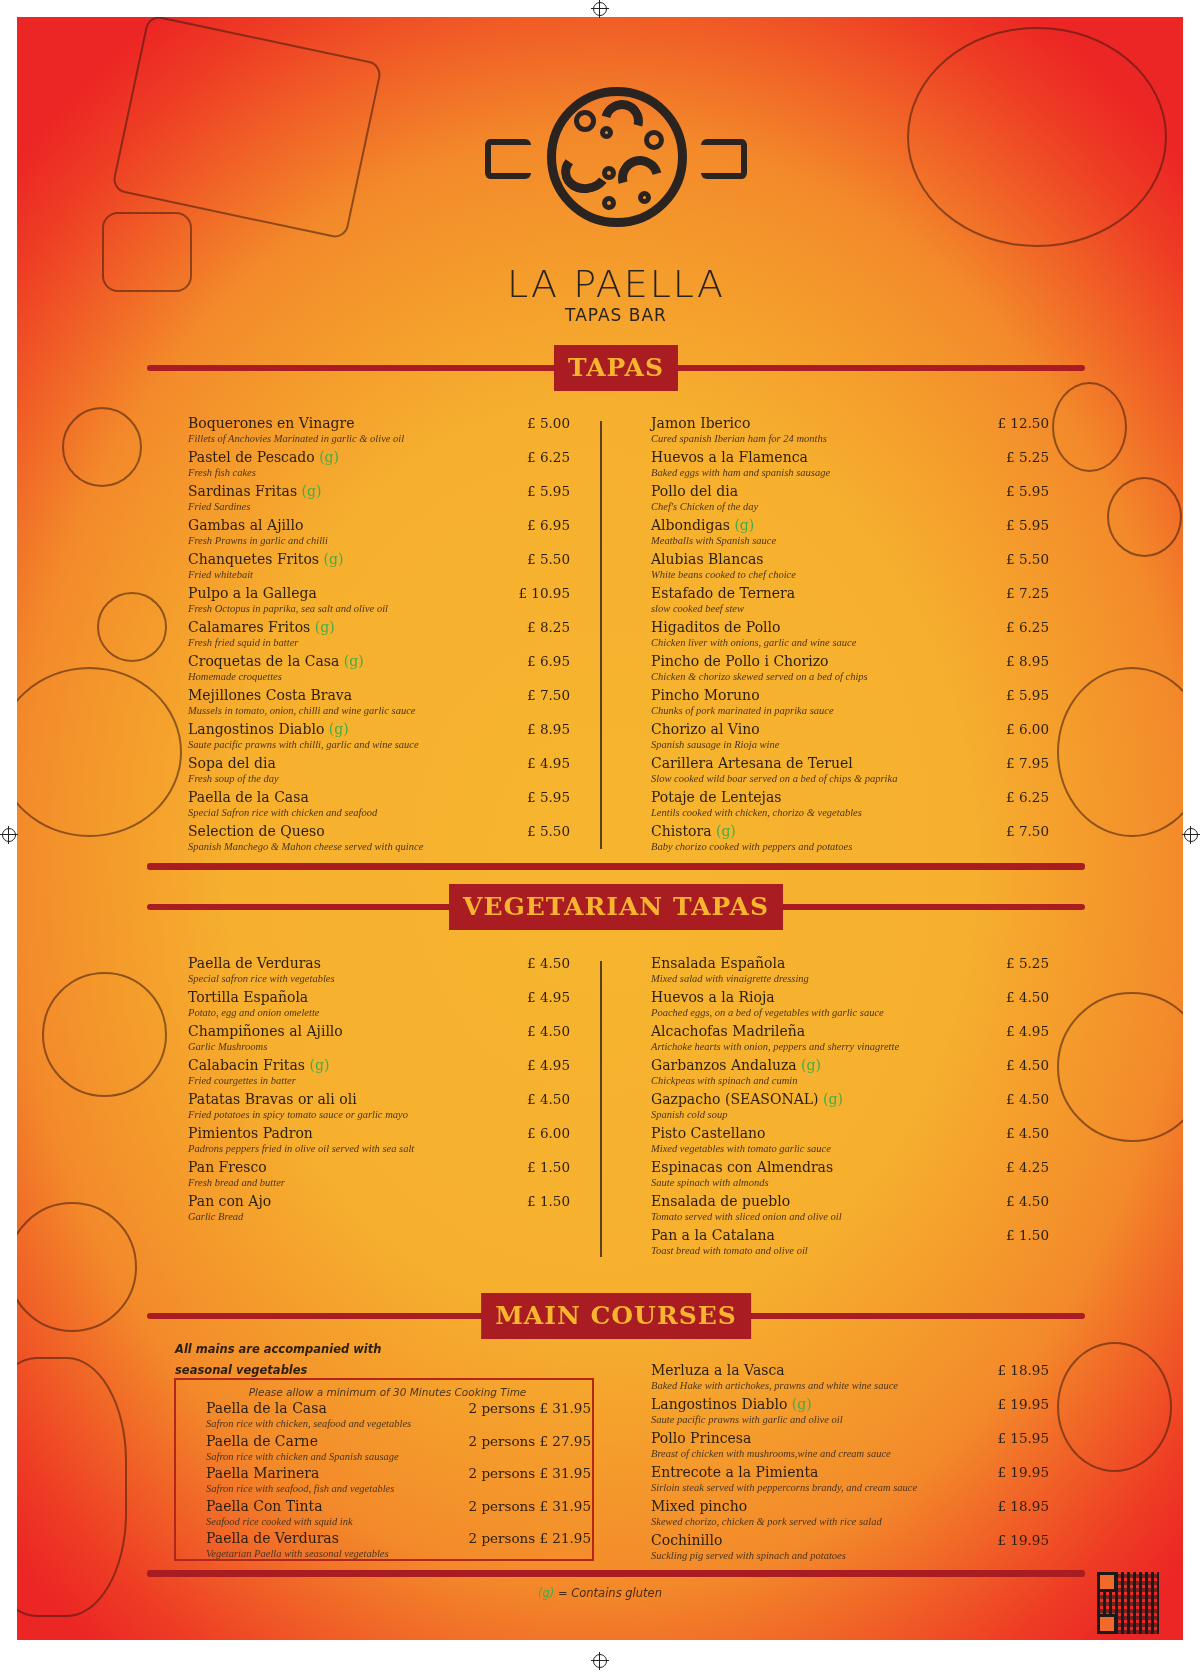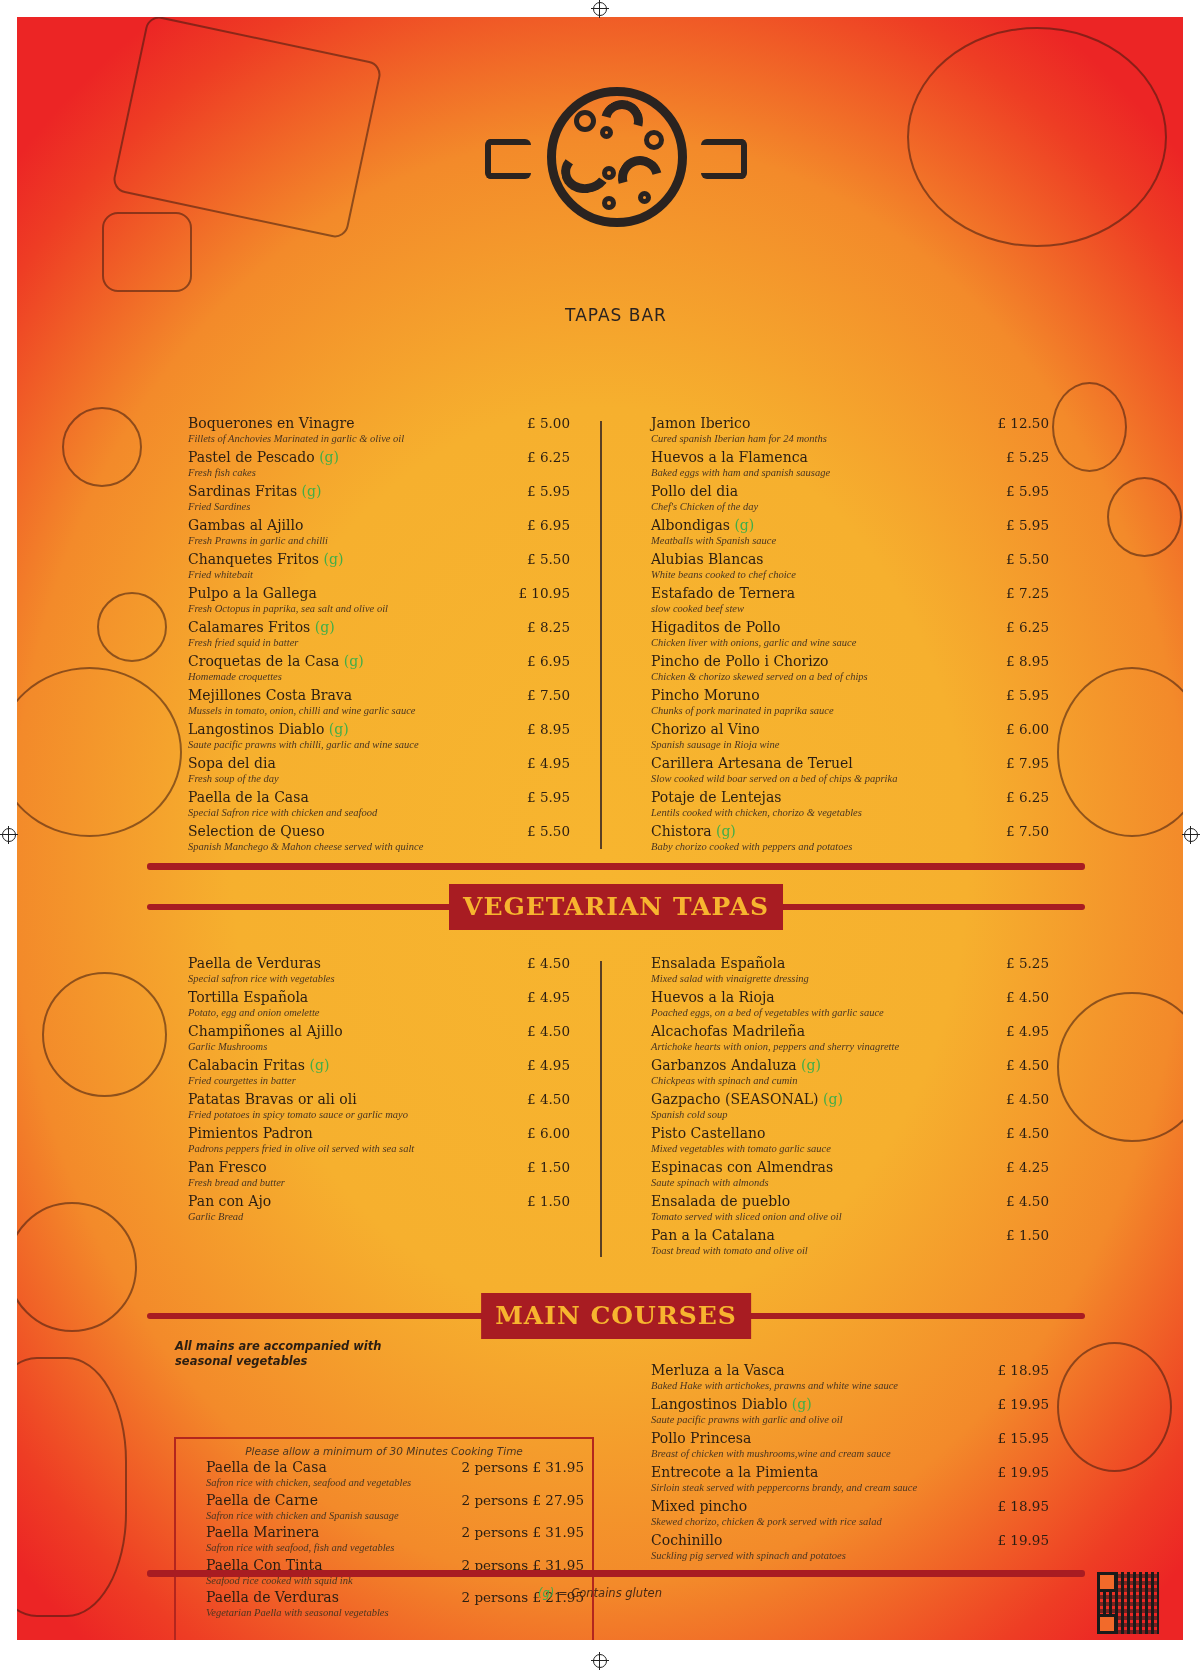--- a/index.html
+++ b/index.html
@@ -37,22 +37,22 @@
 
   
   .col { position: absolute; }
   .divider { position: absolute; width: 2px; background: #5a3f22; }
   .item { position: relative; height: 34px; margin-left: 22px; }
   .item-name { font-family: "DejaVu Serif", serif; font-size: 14px; color: #2b1e12; line-height: 17px; white-space: nowrap; }
   .gluten { color: #3fae49; }
   .item-desc { font-family: Liberation Serif, serif; font-style: italic; font-size: 10.5px; color: #4a3520; line-height: 13px; white-space: nowrap; }
   .item-price { position: absolute; right: 0; top: 0; font-family: "DejaVu Serif", serif; font-size: 13.5px; color: #2b1e12; line-height: 17px; text-align: center; }
 
-  .mains-note { position: absolute; left: 158px; top: 1322px; font-family: "DejaVu Sans", sans-serif; font-style: italic; font-weight: bold; font-size: 11.5px; line-height: 15px; color: #2b1e12; width: 210px; }
-  .paella-box { position: absolute; left: 157px; top: 1420px; width: 420px; height: 236px; border: 2px solid #b3261e; padding: 5px 8px 0 8px; }
+  .mains-note { position: absolute; left: 158px; top: 1322px; font-family: "DejaVu Sans", sans-serif; font-style: italic; font-weight: bold; font-size: 11.5px; line-height: 21px; color: #2b1e12; width: 210px; }
+  .paella-box { position: absolute; left: 157px; top: 1361px; width: 420px; height: 183px; border: 2px solid #b3261e; padding: 5px 1px 0 8px; }
   .paella-note { font-family: "DejaVu Sans", sans-serif; font-style: italic; font-size: 10.5px; color: #4a3520; text-align: center; line-height: 14px; margin-bottom: 1px; }
   .paella-box .item { height: 32.5px; }
 
   .legend { position: absolute; left: 0; width: 1200px; top: 1586px; text-align: center; font-family: "DejaVu Sans", sans-serif; font-style: italic; font-size: 11.5px; color: #4a2a14; }
   .qr { position: absolute; left: 1080px; top: 1555px; width: 62px; height: 62px; background:
     repeating-linear-gradient(90deg, #1a1a1a 0 3px, transparent 3px 6px),
     repeating-linear-gradient(0deg, rgba(26,26,26,.55) 0 4px, transparent 4px 7px); }
   .qr::before, .qr::after { content: ""; position: absolute; width: 14px; height: 14px; border: 3px solid #1a1a1a; background: #f26a2a; }
   .qr::before { left: 0; top: 0; } .qr::after { left: 0; bottom: 0; }
 
@@ -86,23 +86,28 @@
       <div class="logo-ring" style="left:18px;top:14px;width:22px;height:22px;"></div>
       <div class="logo-ring" style="left:44px;top:30px;width:13px;height:13px;"></div>
       <div class="logo-ring" style="left:88px;top:34px;width:20px;height:20px;"></div>
       <div class="logo-ring" style="left:46px;top:70px;width:14px;height:14px;"></div>
       <div class="logo-ring" style="left:46px;top:100px;width:14px;height:14px;"></div>
       <div class="logo-ring" style="left:82px;top:95px;width:13px;height:13px;"></div>
       <div class="logo-shrimp" style="left:45px;top:4px;width:42px;height:42px;transform:rotate(60deg);"></div>
       <div class="logo-shrimp" style="left:8px;top:50px;width:44px;height:50px;transform:rotate(-100deg);"></div>
       <div class="logo-shrimp" style="left:62px;top:60px;width:44px;height:44px;transform:rotate(30deg);"></div>
     </div>
+    <div class="logo-title">LA PAELLA</div>
     <div class="logo-sub">TAPAS BAR</div>
   </div>
 
+  <div class="banner" style="top:328px;">
+    <div class="banner-line"></div>
+    <div class="banner-label">TAPAS</div>
+  </div>
 
   <div class="col" id="tapas-left" style="left:149px;top:398px;width:404px;">
       <div class="item">
         <div class="item-name"><span>Boquerones en Vinagre</span></div>
         <div class="item-desc">Fillets of Anchovies Marinated in garlic &amp; olive oil</div>
         <div class="item-price">£ 5.00</div>
       </div>
       <div class="item">
         <div class="item-name"><span>Pastel de Pescado</span> <span class="gluten">(g)</span></div>
         <div class="item-desc">Fresh fish cakes</div>

